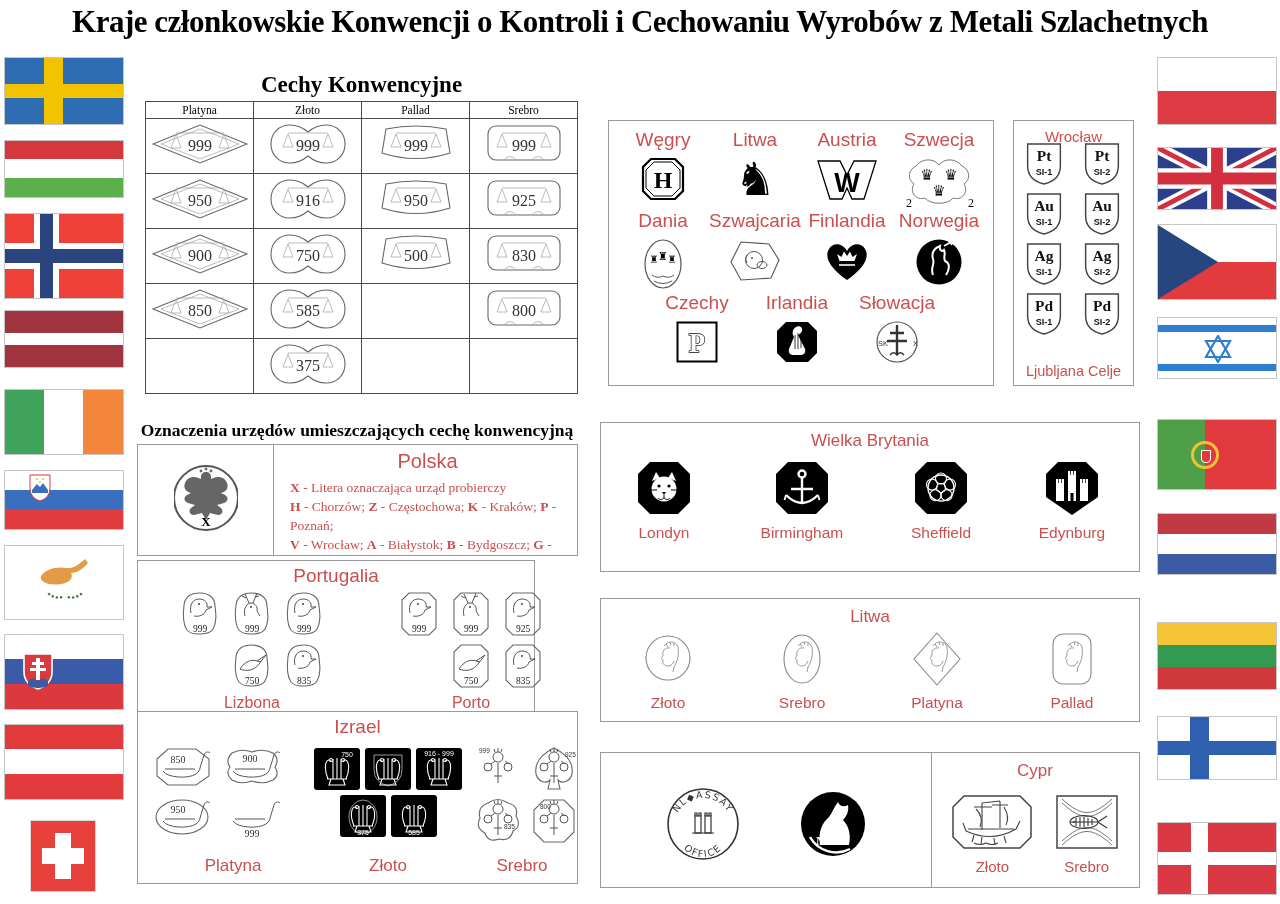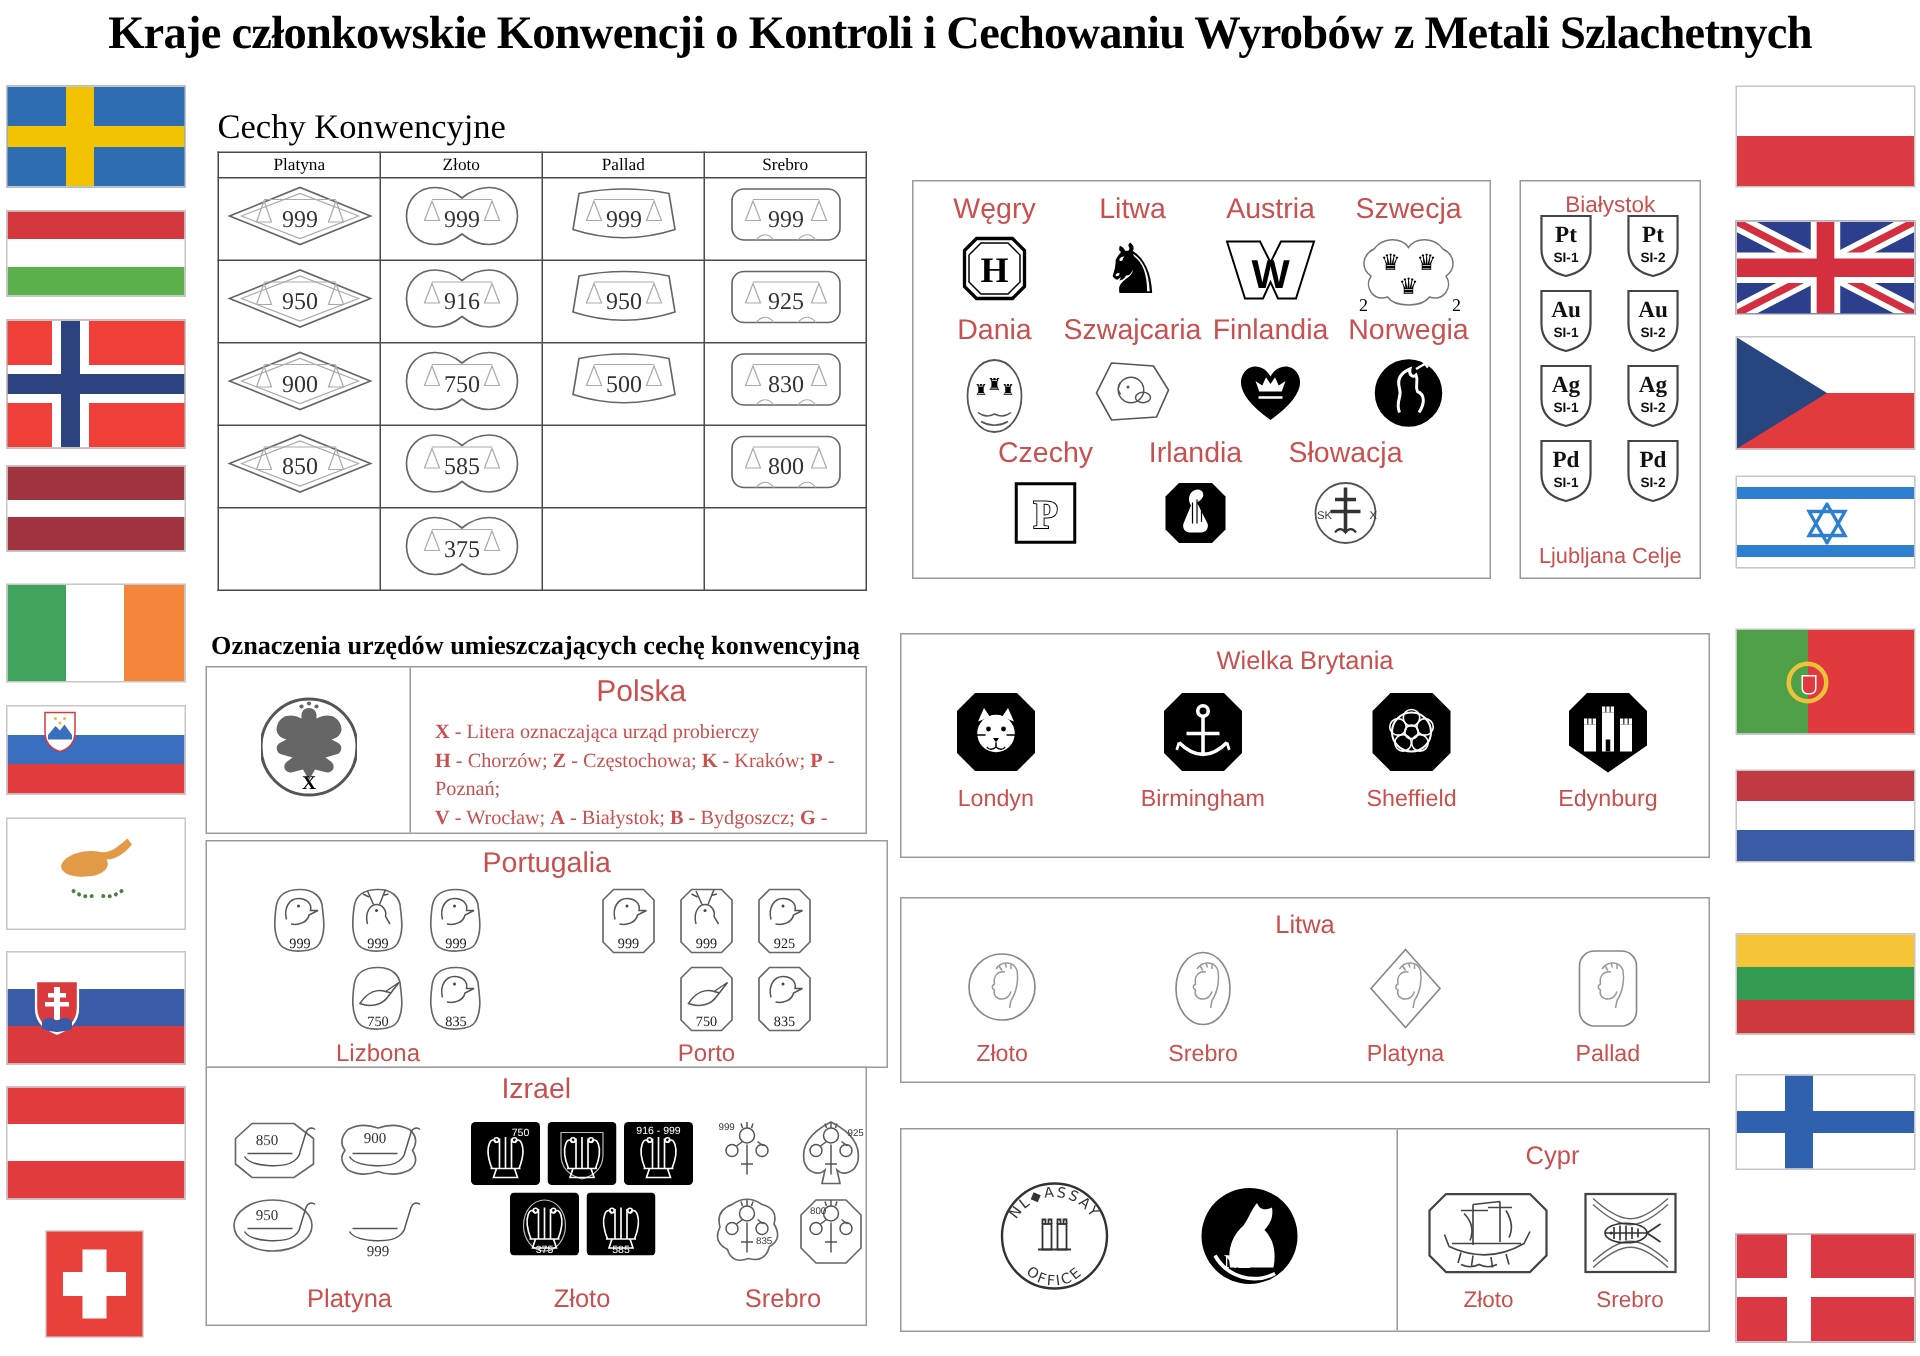--- a/index.html
+++ b/index.html
@@ -46,22 +46,22 @@
     linear-gradient(to right,transparent 0 27%,#3061ae 27% 43%,transparent 43%),
     linear-gradient(to bottom,transparent 0 38%,#3061ae 38% 62%,transparent 62%)}
   .f-denmark{background-color:#da3843;background-image:
     linear-gradient(to right,transparent 0 28%,#fff 28% 42%,transparent 42%),
     linear-gradient(to bottom,transparent 0 41%,#fff 41% 59%,transparent 59%)}
   .flag svg.crest{position:absolute}
 
   
   .box{position:absolute;border:1px solid #9a9a9a;background:#fff}
   .rtit{color:var(--red);text-align:center;font-family:"Liberation Sans",sans-serif}
-  .conv-title{position:absolute;left:145px;top:72px;width:433px;
-    font-family:"Liberation Serif",serif;font-weight:normal;font-size:23px}
+  .conv-title{position:absolute;left:145px;top:72px;width:433px;text-align:center;
+    font-family:"Liberation Serif",serif;font-weight:bold;font-size:23px}
   .offices-head{position:absolute;left:132px;top:420px;width:450px;text-align:center;
     font-family:"Liberation Serif",serif;font-weight:bold;font-size:17.5px}
 
   
   table.conv{position:absolute;left:145px;top:101px;width:433px;border-collapse:collapse;table-layout:fixed;background:#fff}
   table.conv th{border:1px solid #4a4a4a;height:17px;font-family:"Liberation Serif",serif;font-size:11.5px;font-weight:normal}
   table.conv td{border:1px solid #4a4a4a;height:55px;text-align:center;vertical-align:middle}
   .mnum{font-family:"Liberation Serif",serif;font-size:16px;fill:#333}
   .shape{fill:none;stroke:#666;stroke-width:1.1}
   .thin{stroke:#aaa;stroke-width:.8;fill:none}
@@ -388,21 +388,21 @@
     </div>
     <div class="pol-right">
       <div class="rtit pol-title">Polska</div>
       <div class="pl-line"><span style="font-weight: bold;">X</span><span> - Litera oznaczająca urząd probierczy</span></div>
       <div class="pl-line"><span style="font-weight: bold;">H</span><span> - Chorzów; </span><span style="font-weight: bold;">Z</span><span> - Częstochowa; </span><span style="font-weight: bold;">K</span><span> - Kraków; </span><span style="font-weight: bold;">P</span><span> - Poznań;</span></div>
       <div class="pl-line"><span style="font-weight: bold;">V</span><span> - Wrocław; </span><span style="font-weight: bold;">A</span><span> - Białystok; </span><span style="font-weight: bold;">B</span><span> - Bydgoszcz; </span><span style="font-weight: bold;">G</span><span> - Gdańsk;</span></div>
       <div class="pl-line"><span style="font-weight: bold;">Ł</span><span> - Łódź; </span><span style="font-weight: bold;">W</span><span> - Warszawa</span></div>
     </div>
   </div>
 
-  <div class="box" style="left:137px;top:560px;width:455px;height:152px">
+  <div class="box" style="left:137px;top:560px;width:398px;height:152px">
     <div class="rtit" style="position:absolute;top:4px;width:100%;font-size:19px">Portugalia</div>
     <div class="pt-group" style="left:16px;top:30px;width:196px">
       <div class="pt-row">
         <svg width="40" height="46" viewBox="0 0 40 46">
             <use href="#g-lisblob"></use>
             <use href="#g-head-eagle"></use>
             <text class="pnum" x="20" y="41" text-anchor="middle">999</text>
           </svg>
         <svg width="40" height="46" viewBox="0 0 40 46">
             <use href="#g-lisblob"></use>
@@ -641,21 +641,21 @@
             <path d="M19,36 c2,-3 5,-3 7,0 c2,-3 5,-3 7,0" fill="none" stroke="#333" stroke-width="1.4"></path>
             <text x="7" y="27" style="font:7.5px 'Liberation Sans',sans-serif;fill:#333">SK</text>
             <text x="42" y="27" style="font:7.5px 'Liberation Sans',sans-serif;fill:#333">X</text>
           </svg>
         </div>
       </div>
     </div>
   </div>
 
   <div class="box" style="left:1013px;top:120px;width:121px;height:266px">
-    <div class="rtit slo-title">Białystok</div>
+    <div class="rtit slo-title">Wrocław</div>
     <div class="slo-grid">
       <svg width="40" height="46" viewBox="0 0 44 50">
           <use href="#g-shield"></use>
           <text class="sm" x="22" y="22">Pt</text>
           <text class="so" x="22" y="37">SI-1</text>
         </svg>
       <svg width="40" height="46" viewBox="0 0 44 50">
           <use href="#g-shield"></use>
           <text class="sm" x="22" y="22">Pt</text>
           <text class="so" x="22" y="37">SI-2</text>

